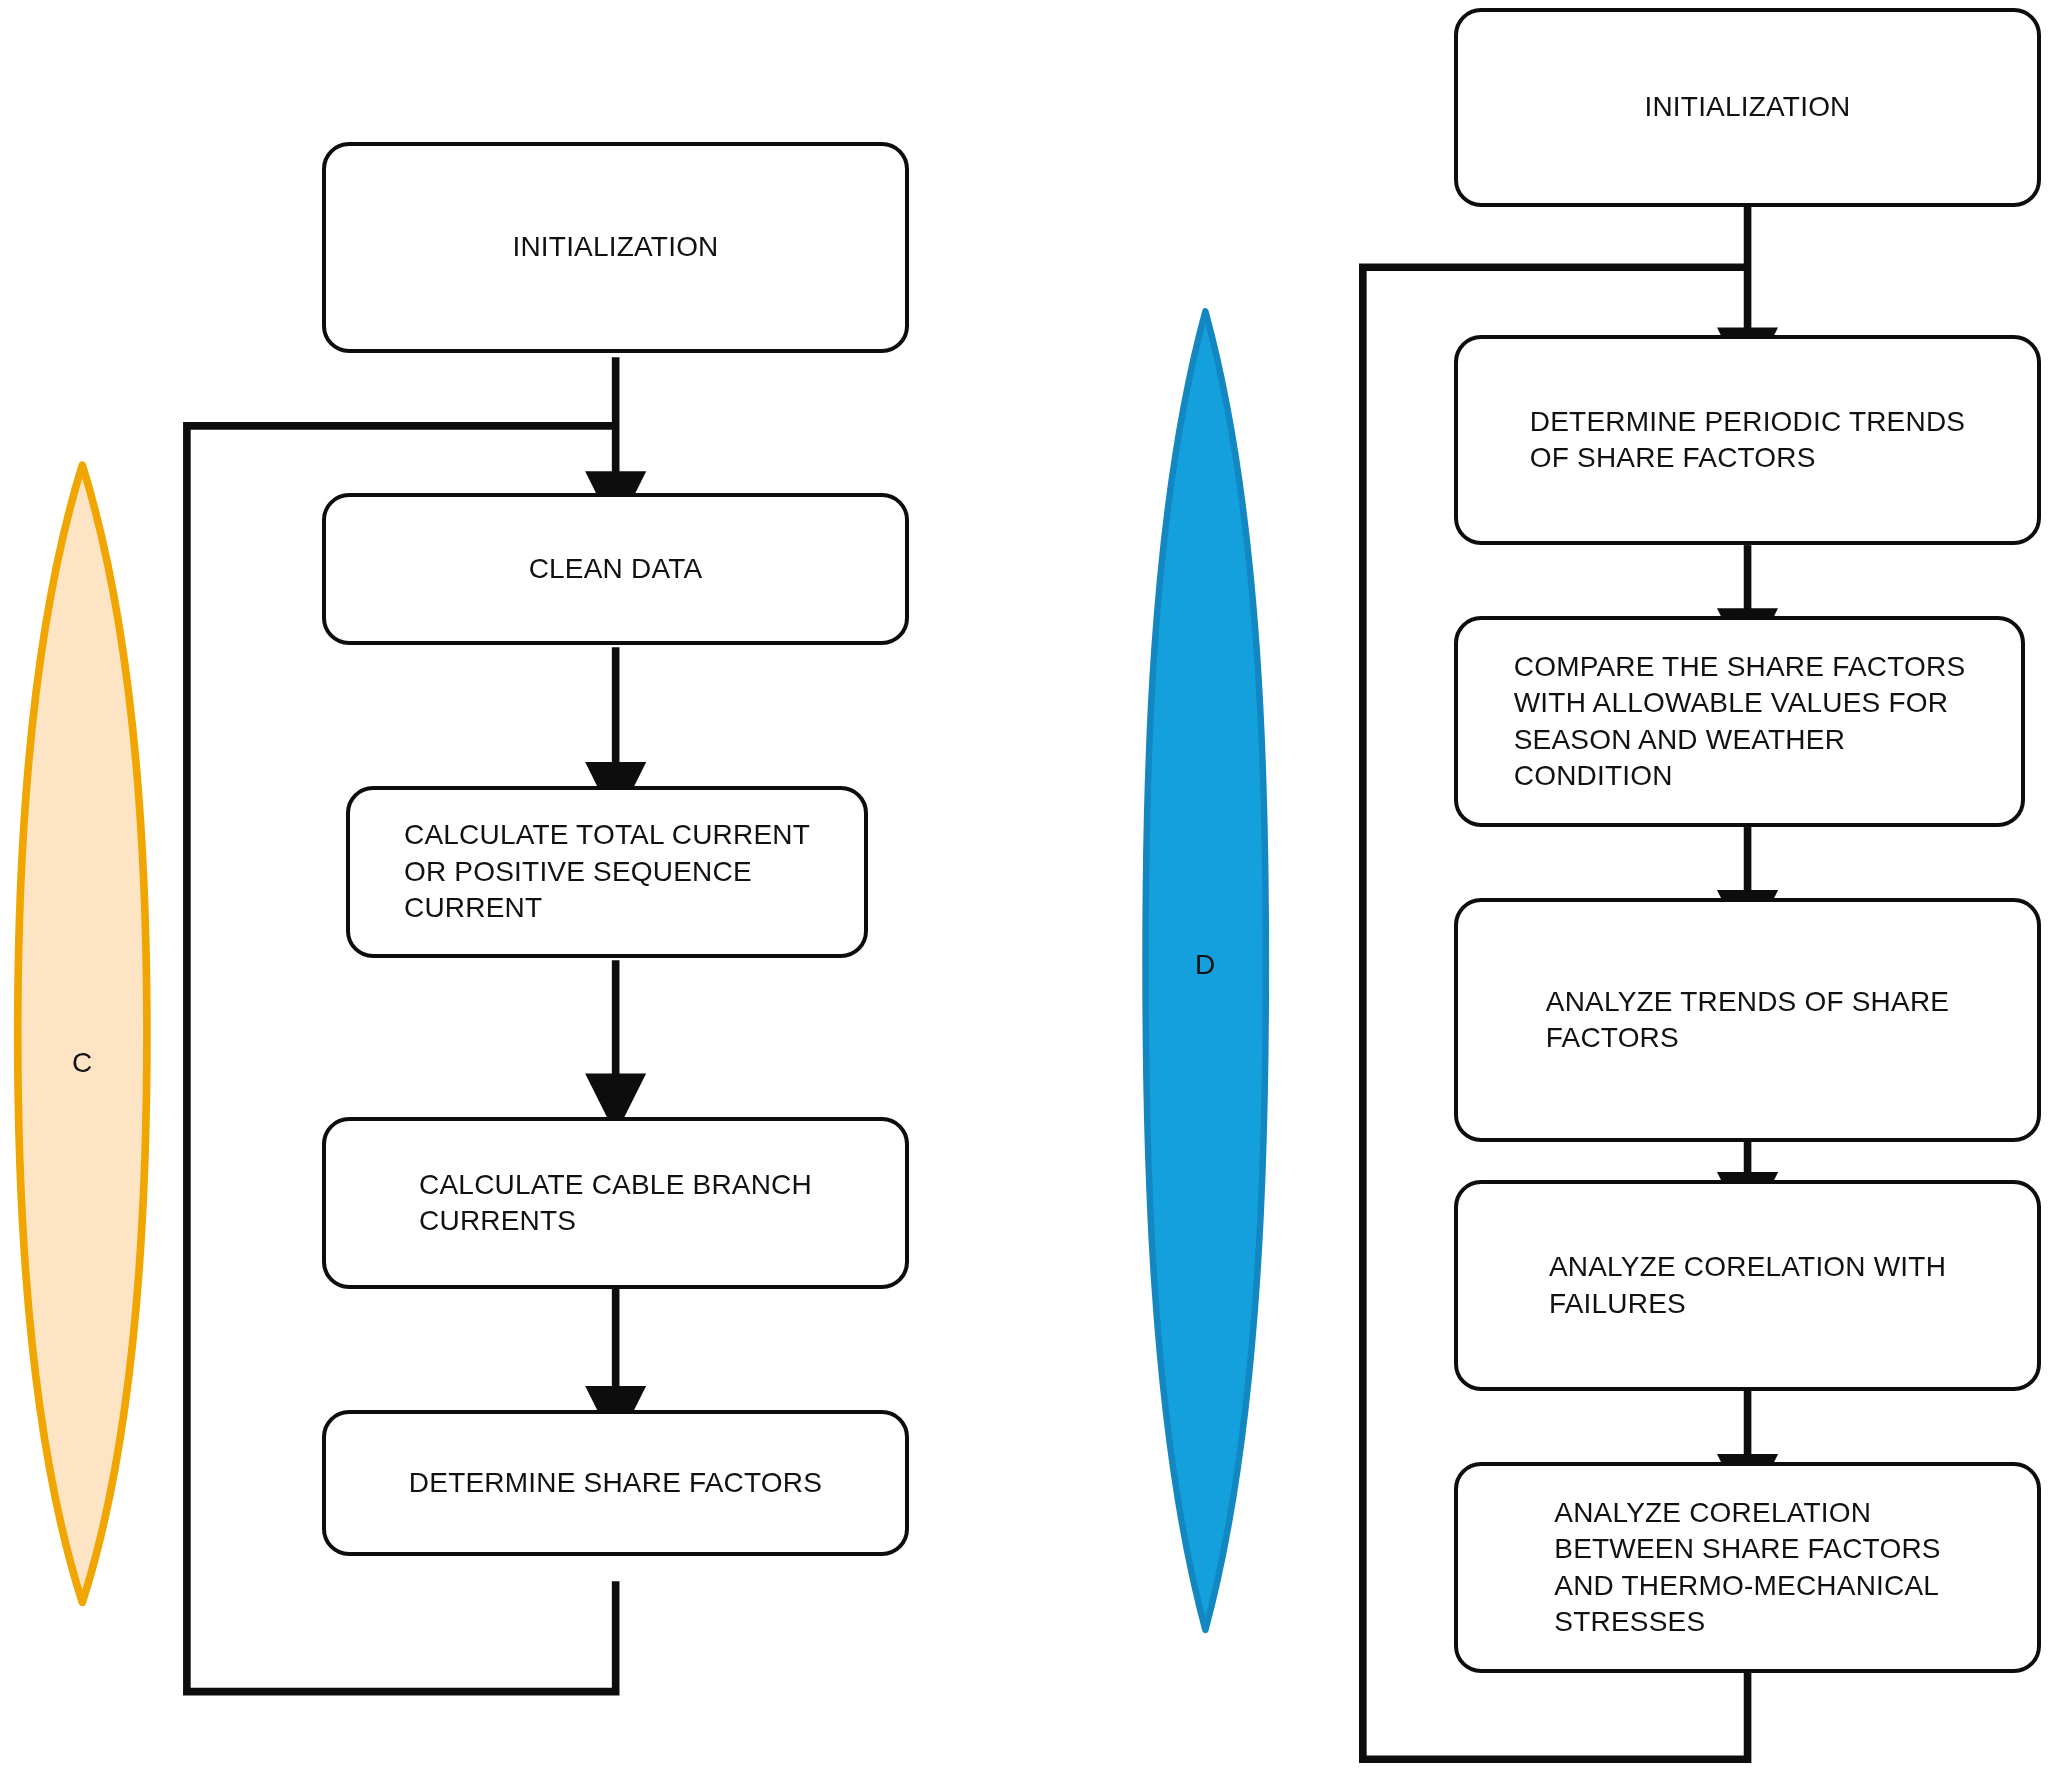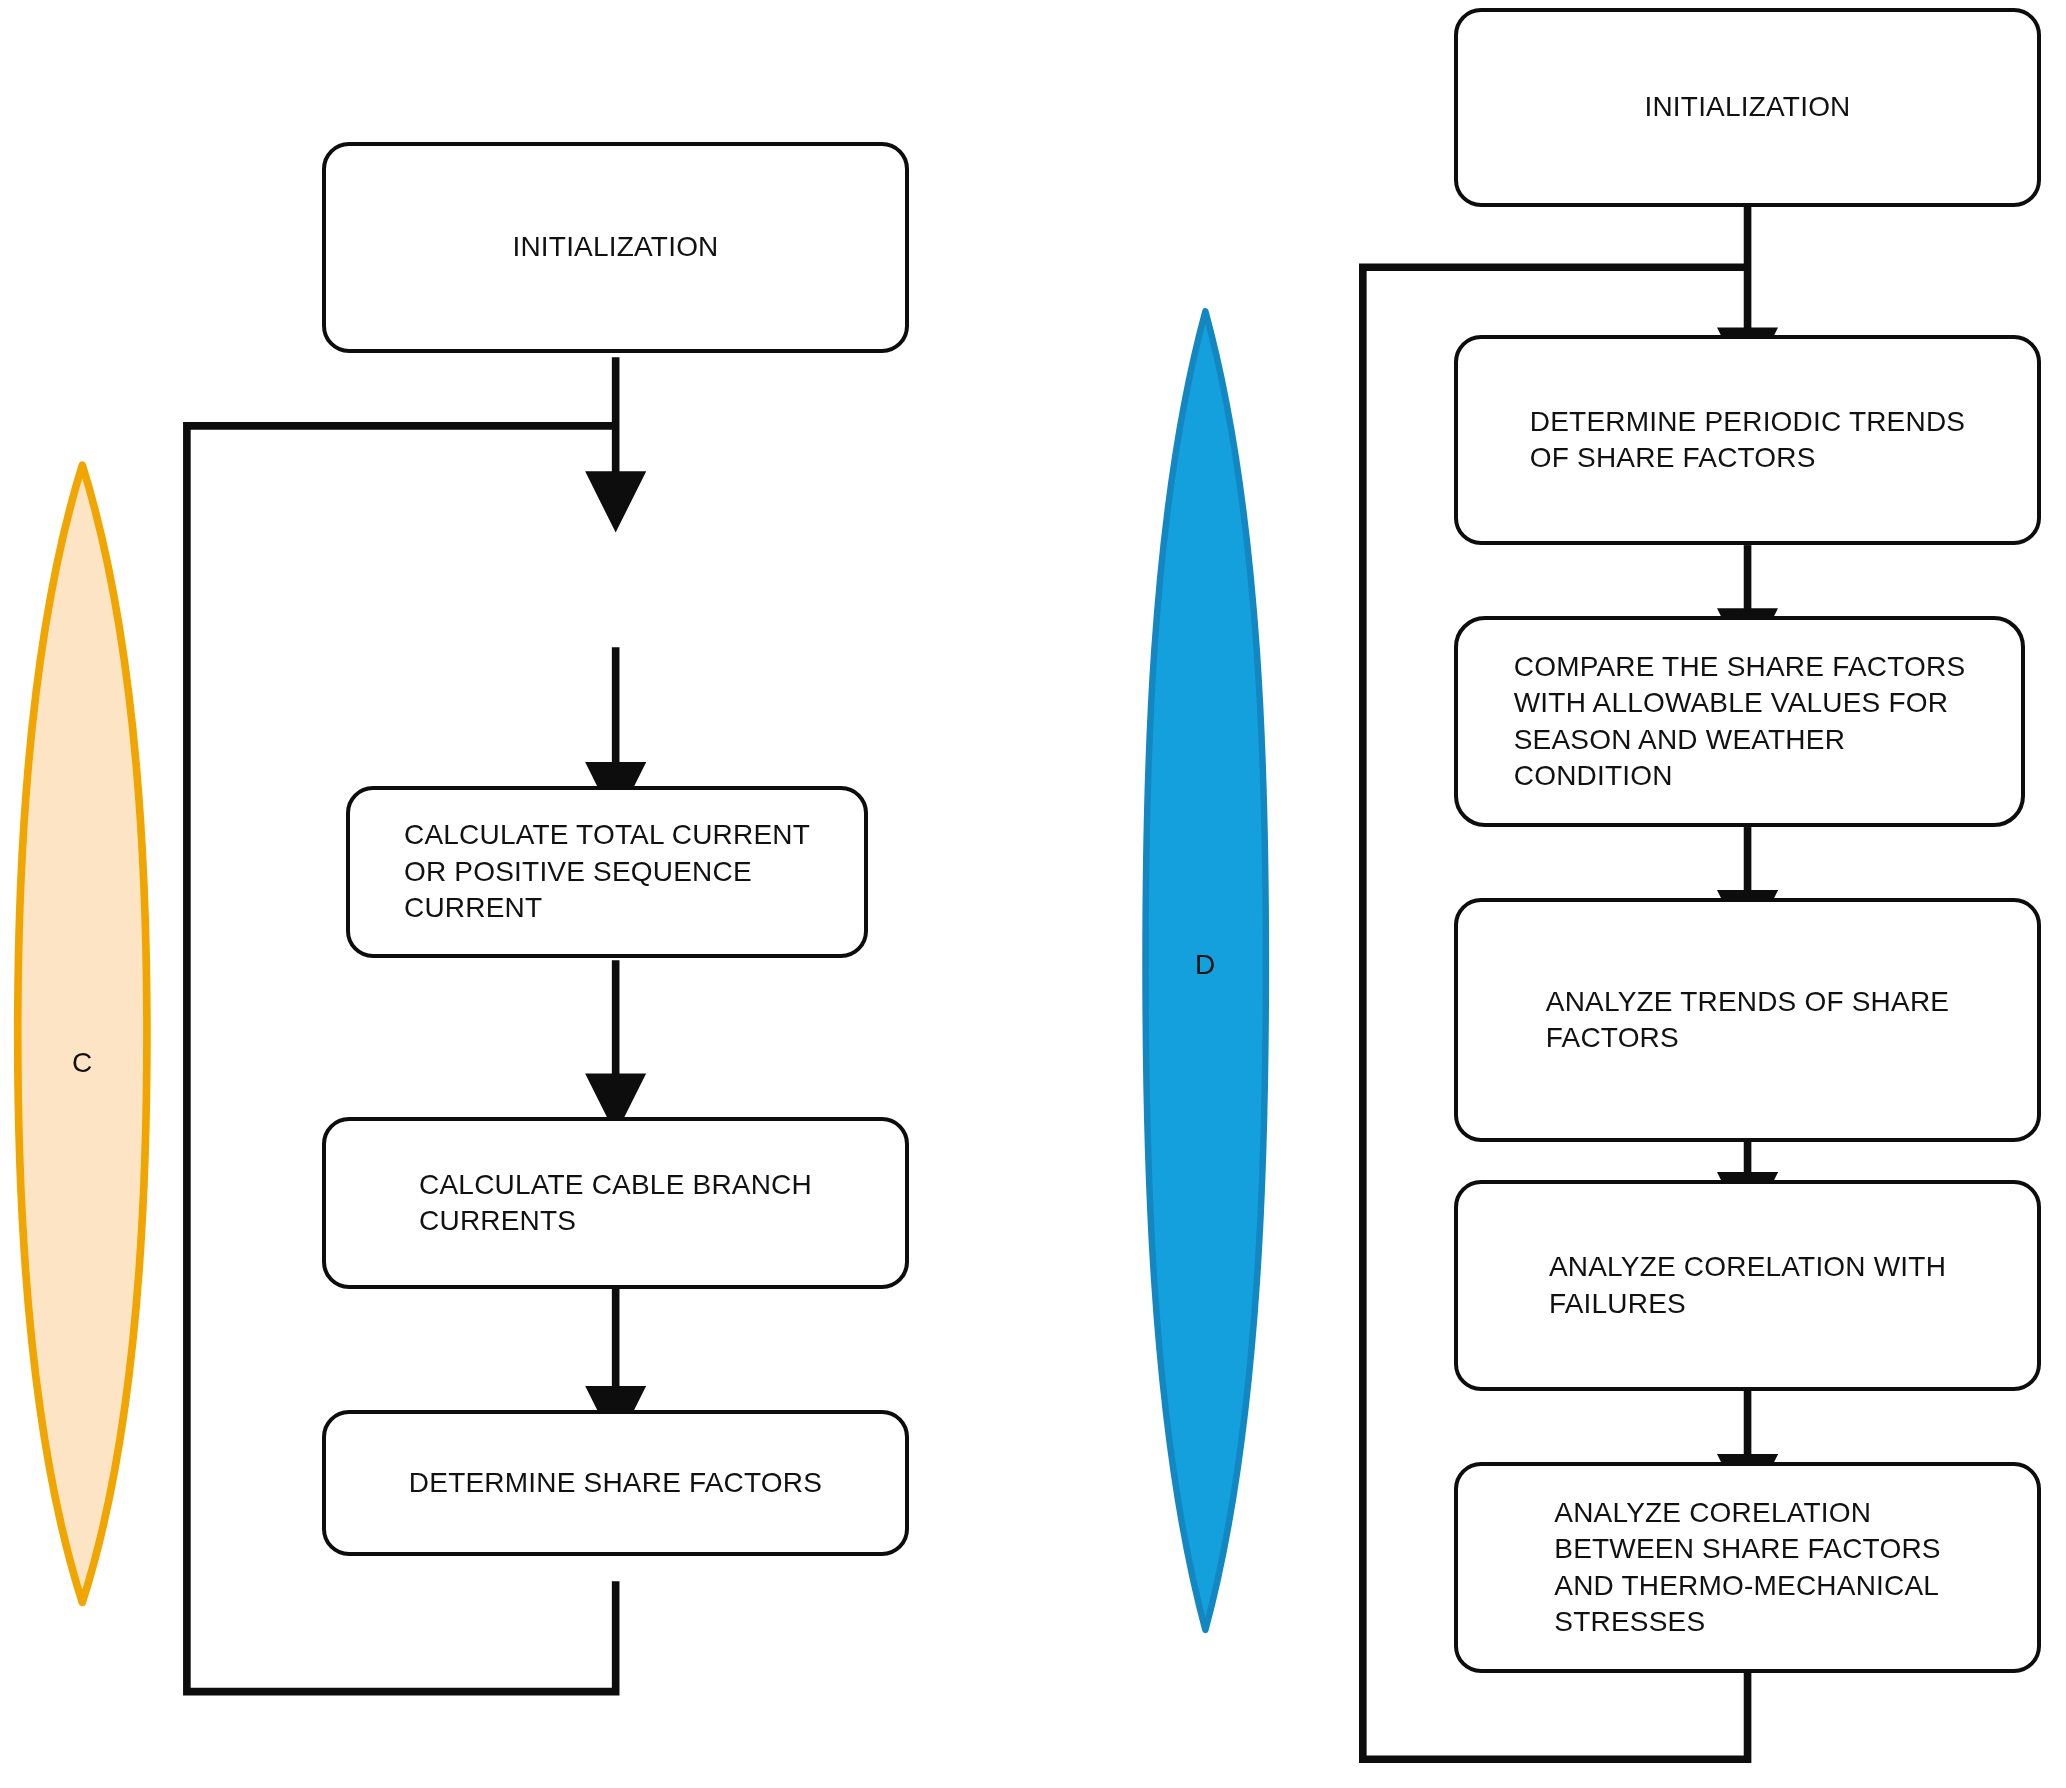--- a/index.html
+++ b/index.html
@@ -87,20 +87,23 @@
 
     <path d="M 2975 2368 L 2975 2478" stroke="#0d0d0d" stroke-width="13" fill="none" marker-end="url(#ah)"></path>
 
     <path d="M 2975 2848 L 2975 2995 L 2320 2995 L 2320 455 L 2975 455" stroke="#0d0d0d" stroke-width="13" fill="none" stroke-linejoin="miter"></path>
   </svg>
 
   <div class="node" style="left:322px; top:142px; width:587px; height:211px;">
     <span>INITIALIZATION</span>
   </div>
 
+  <div class="node" style="left:322px; top:493px; width:587px; height:152px;">
+    <span>CLEAN DATA</span>
+  </div>
 
   <div class="node" style="left:322px; top:786px; width:522px; height:172px;margin-left:24px;">
     <span>CALCULATE TOTAL CURRENT
 OR POSITIVE SEQUENCE
 CURRENT</span>
   </div>
 
   <div class="node" style="left:322px; top:1097px; width:587px; height:172px;margin-top:20px;">
     <span>CALCULATE CABLE BRANCH
 CURRENTS</span>
@@ -116,21 +119,21 @@
 
   <div class="node" style="left:1454px; top:8.2px; width:587px; height:199px;">
     <span>INITIALIZATION</span>
   </div>
 
   <div class="node" style="left:1454px; top:335px; width:587px; height:210px;">
     <span>DETERMINE PERIODIC TRENDS
 OF SHARE FACTORS</span>
   </div>
 
-  <div class="node" style="left:1454px; top:616px; width:571px; height:211px;border-radius:31px;">
+  <div class="node" style="left:1454px; top:616px; width:571px; height:211px;">
     <span>COMPARE THE SHARE FACTORS
 WITH ALLOWABLE VALUES FOR
 SEASON AND WEATHER
 CONDITION</span>
   </div>
 
   <div class="node" style="left:1454px; top:898px; width:587px; height:244px;">
     <span>ANALYZE TRENDS OF SHARE
 FACTORS</span>
   </div>

